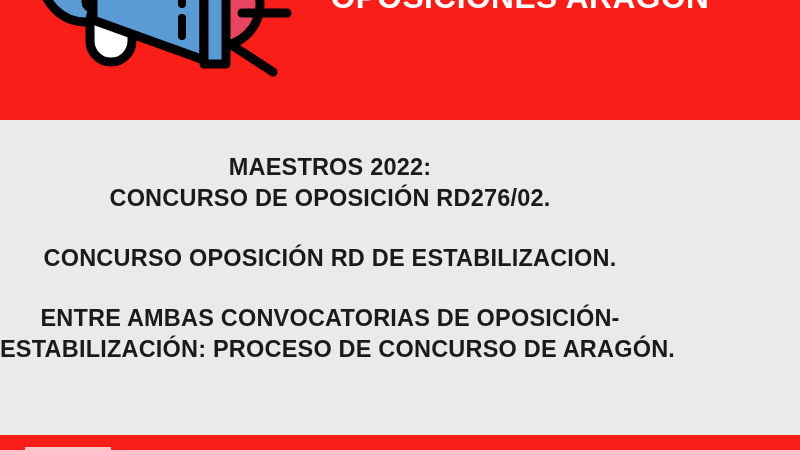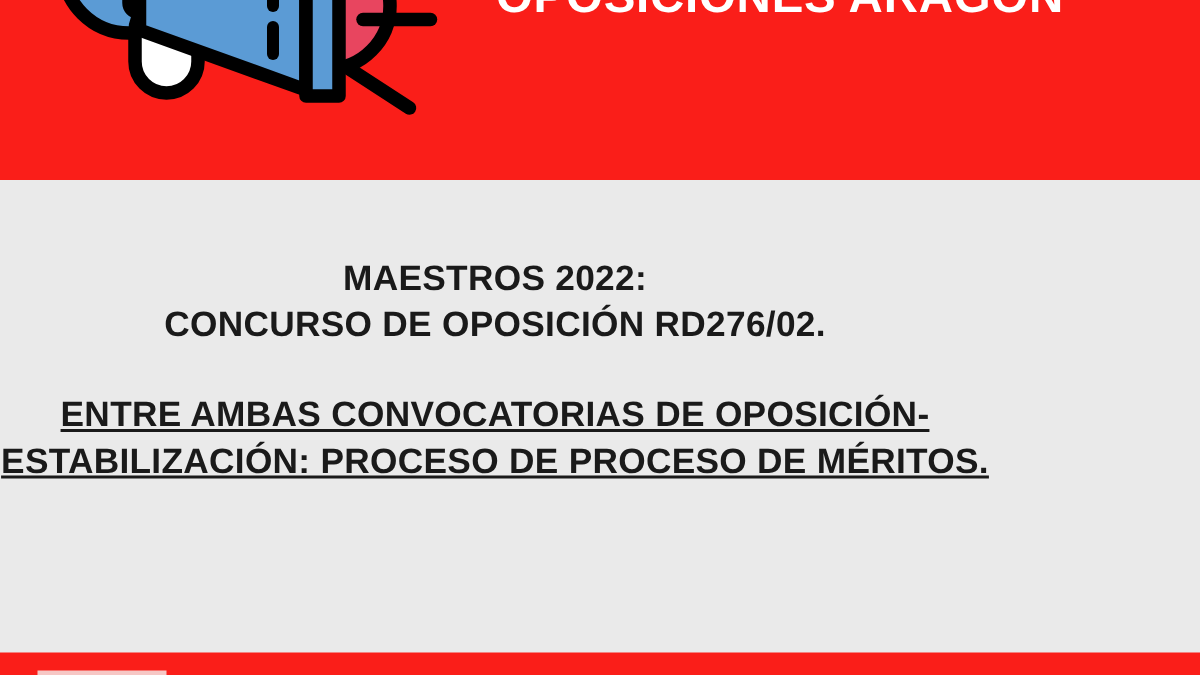--- a/index.html
+++ b/index.html
@@ -66,36 +66,36 @@
     left: 0;
     top: 120px;
     width: 800px;
     height: 315px;
     background: #eaeaea;
   }
 
   .para-stack {
     position: absolute;
     left: 0;
-    top: 50px;
+    top: 32px;
     width: 660px;
   }
 
   .para {
     text-align: center;
     color: #1a1a1a;
     font-family: "Liberation Sans", sans-serif;
     font-weight: bold;
     font-size: 23.5px;
     line-height: 31px;
     letter-spacing: 0.2px;
     margin: 0 0 29px 0;
     white-space: nowrap;
   }
-  .para:last-child { margin-bottom: 0; text-decoration: underline; }
+  .para:last-child { margin-bottom: 0; }
   .para .ln { display: block; }
 
   
   .footer-band {
     position: absolute;
     left: 0;
     top: 435px;
     width: 800px;
     height: 15px;
     background: #fa1e19;
@@ -146,25 +146,26 @@
 
   <div class="content">
     <div class="para-stack">
 
       <p class="para">
         <span class="ln">MAESTROS 2022:</span>
         <span class="ln">CONCURSO DE OPOSICIÓN RD276/02.</span>
       </p>
 
       <p class="para">
+        <span class="ln">CONCURSO OPOSICIÓN RD DE ESTABILIZACION.</span>
       </p>
 
       <p class="para">
         <span class="ln">ENTRE AMBAS CONVOCATORIAS DE OPOSICIÓN-</span>
-        <span class="ln">ESTABILIZACIÓN: PROCESO DE PROCESO DE MÉRITOS.</span>
+        <span class="ln">ESTABILIZACIÓN: PROCESO DE CONCURSO DE ARAGÓN.</span>
       </p>
 
     </div>
   </div>
 
   <div class="footer-band">
     <div class="footer-chip"></div>
   </div>
 
 </div>

